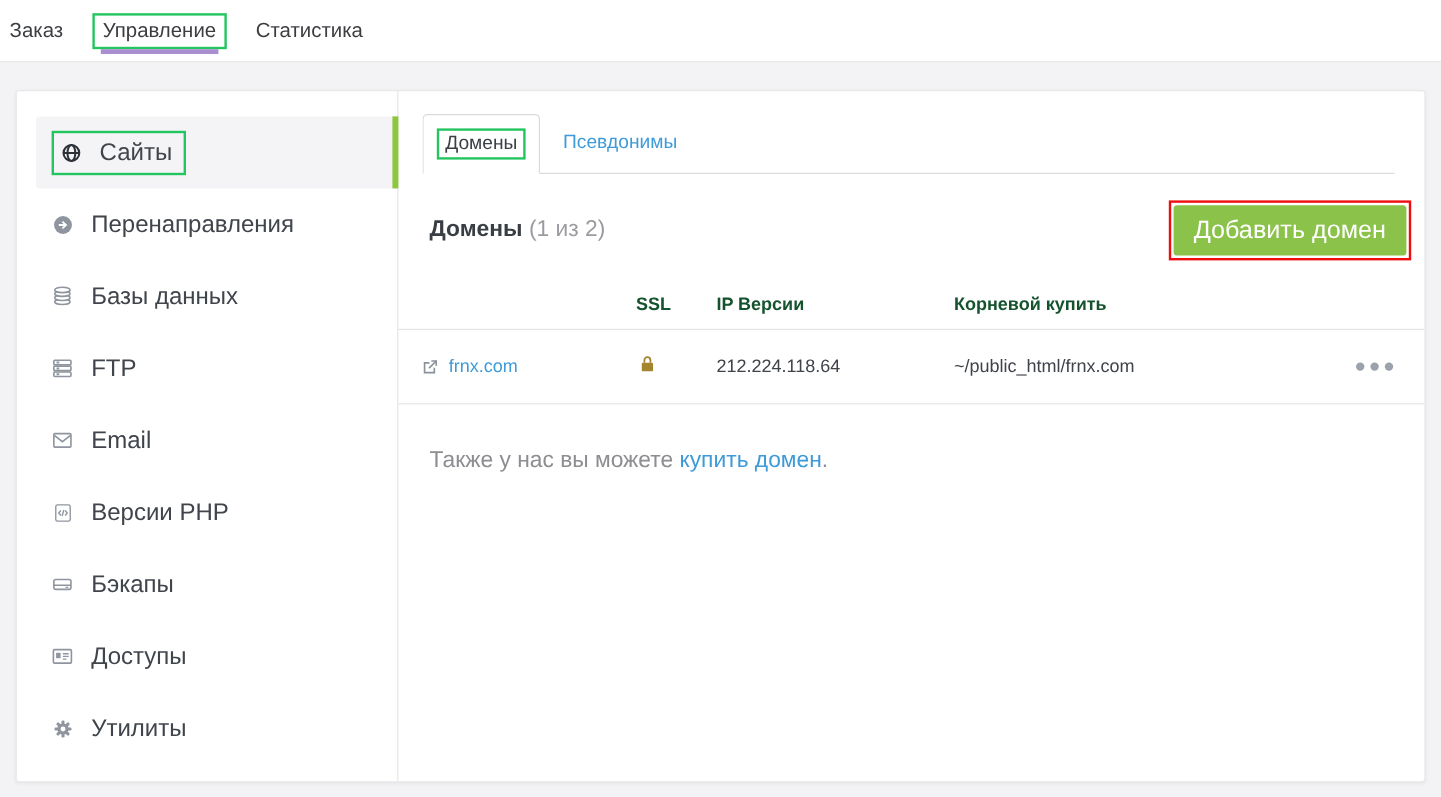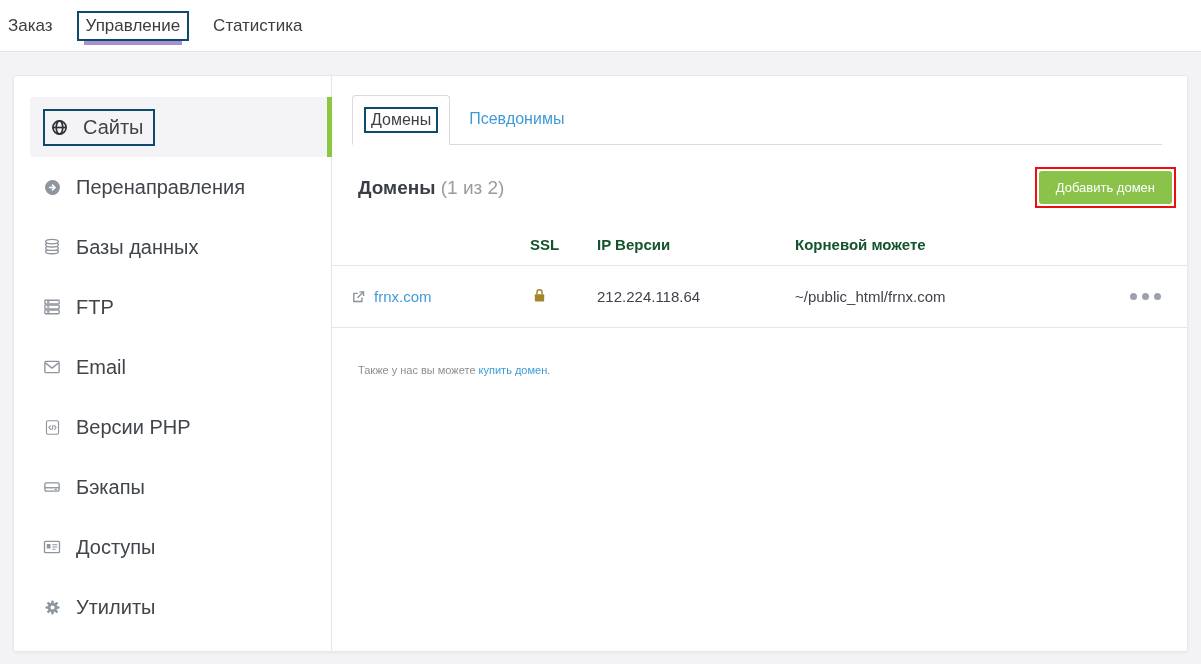--- a/index.html
+++ b/index.html
@@ -15,21 +15,21 @@
   
   .topnav {
     position:absolute; top:0; left:0; right:0; height:52px;
     background:#fff; border-bottom:1px solid #e4e4e7;
     display:flex; align-items:center; padding-left:8px; gap:24px;
   }
   .topnav .nav-item {
     font-size:17px; color:#3b3d40; cursor:pointer; position:relative;
     display:flex; align-items:center; height:56px;
   }
-  .red-box { border:2px solid #0c4a6e; }
+  .red-box { border:2px solid #22c55e; }
   .nav-red { padding:3px 7px; position:relative; }
   .nav-red::after {
     content:""; position:absolute; left:5px; right:5px; bottom:-6px;
     height:4px; background:#a98fd0;
   }
 
   
   .card {
     position:absolute; left:13px; top:75px; width:1175px; height:577px;
     background:#fff; border:1px solid #e8e8eb; border-radius:3px;
@@ -75,40 +75,40 @@
 
   .head-row {
     display:flex; align-items:center; justify-content:space-between;
     padding:22px 11px 0 26px;
   }
   .page-title { font-size:19px; font-weight:bold; color:#393d44; }
   .page-title .count { font-weight:normal; color:#9b9ba1; }
   .btn-red-wrap { border:2px solid #ef0e0e; padding:2px; }
   .btn-green {
     background:#8bc34a; color:#fff; border:none; border-radius:3px;
-    font-size:13px; font-family:inherit; padding:9px 17px; cursor:pointer;
+    font-size:21px; font-family:inherit; padding:9px 17px; cursor:pointer;
   }
 
   
   .tbl { margin-top:16px; }
   .t-head, .t-row {
     display:grid; grid-template-columns:198px 67px 198px 1fr 88px;
     align-items:center; border-bottom:1px solid #e5e5e8;
   }
   .t-head { height:42px; font-size:15px; font-weight:bold; color:#14532d; }
   .t-row  { height:62px; font-size:15px; color:#3f434a; }
   .cell-domain { padding-left:19px; display:flex; align-items:center; gap:8px; }
   .cell-domain .ext { color:#8b919b; display:flex; }
   a.blue { color:#3f9bd8; text-decoration:none; cursor:pointer; }
   .cell-ssl { display:flex; padding-left:2px; }
   .cell-actions { display:flex; justify-content:flex-end; padding-right:26px; }
   .dots { display:flex; gap:5px; cursor:pointer; }
   .dots i { width:7px; height:7px; border-radius:50%; background:#9ba2ac; }
 
-  .note { margin:36px 0 0 26px; font-size:11px; color:#8d8d92; }
+  .note { margin:36px 0 0 26px; font-size:19px; color:#8d8d92; }
 </style>
 </head>
 <body>
 
 <div class="topnav">
   <div class="nav-item">
     <span>Заказ</span>
   </div>
   <div class="nav-item">
     <span class="red-box nav-red">
@@ -251,21 +251,21 @@
       <div class="btn-red-wrap">
         <button class="btn-green">Добавить домен</button>
       </div>
     </div>
 
     <div class="tbl">
       <div class="t-head">
         <div></div>
         <div>SSL</div>
         <div>IP Версии</div>
-        <div>Корневой можете</div>
+        <div>Корневой купить</div>
         <div></div>
       </div>
 
       <div class="t-row">
         <div class="cell-domain">
           <span class="ext">
             <svg width="15" height="15" viewBox="0 0 24 24" fill="none" stroke="currentColor" stroke-width="2.2">
               <path d="M13.5 4.5H20v6.5"></path>
                 <path d="M20 4.5 10.5 14"></path>
                 <path d="M17.5 13.5V20h-13V7h6.5"></path>

